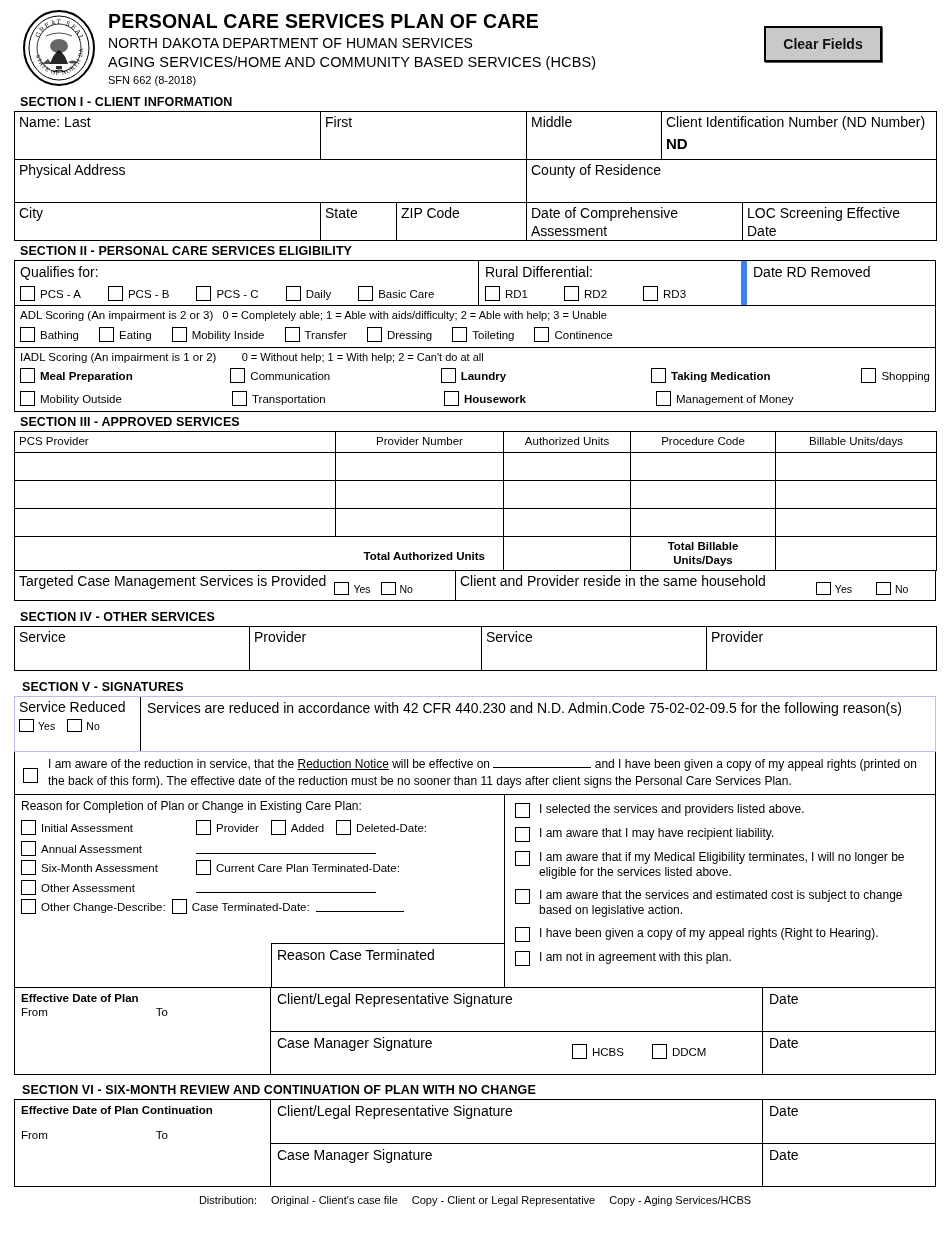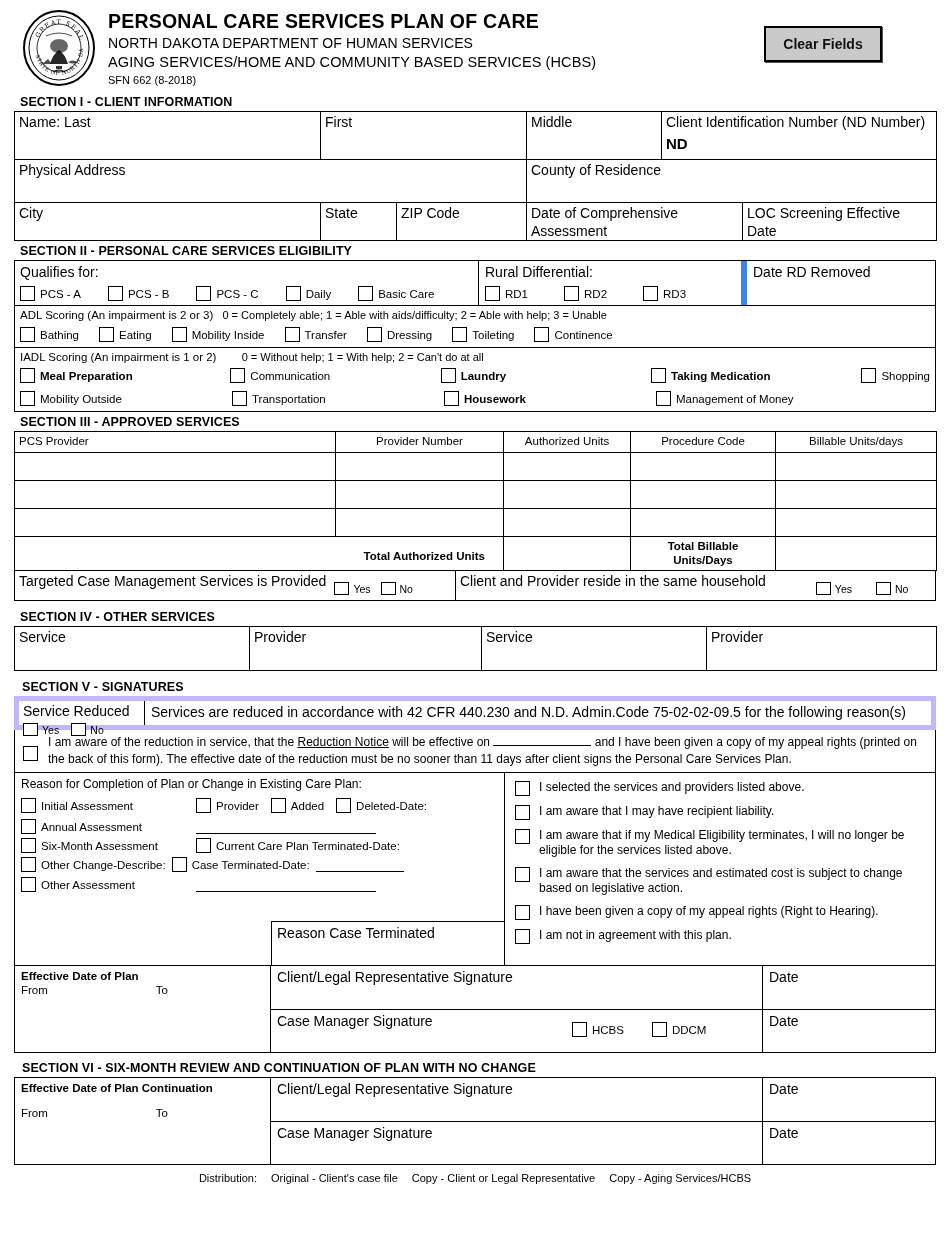--- a/index.html
+++ b/index.html
@@ -71,21 +71,21 @@
   
   .underline-blank { display:inline-block; border-bottom:1.4px solid #000; height:10px; }
   .u { text-decoration:underline; }
   .awarebox { display:flex; border:1px solid #000; border-top:none; padding:4px 6px 5px 6px; }
   .awarebox .cb { margin-top:12px; margin-left:2px; margin-right:10px; }
   .awaretext { line-height:1.38; font-size:12px; }
 
   .reason-wrap { display:flex; border:1px solid #000; border-top:none; }
   .reason-left { flex:0 0 490px; border-right:1px solid #000; position:relative; padding:4px 6px 0 6px; min-height:192px;}
   .reason-right { flex:1 1 auto; padding:7px 8px 0 10px; }
-  .rline { display:flex; align-items:flex-end; margin-top:5px; }
+  .rline { display:flex; align-items:flex-start; margin-top:5px; }
   .rl-col1 { width:175px; display:flex; align-items:center; }
   .blankline { border-bottom:1.4px solid #000; display:inline-block; }
   .att { display:flex; align-items:flex-start; margin-bottom:8px; }
   .att .cb { margin-top:1px; margin-right:9px; }
   .att span { line-height:1.25; font-size:12px; }
   .rct-box { position:absolute; left:256px; right:-1px; bottom:0; top:148px; border:1px solid #000; border-right:none; border-bottom:none; padding:3px 5px; }
 
   
   .sig-wrap { display:flex; border:1px solid #000; border-top:none; }
   .sig-left { flex:0 0 256px; border-right:1px solid #000; padding:4px 6px; }
@@ -411,21 +411,21 @@
       <td><span class="lbl">Service</span></td>
       <td><span class="lbl">Provider</span></td>
       <td><span class="lbl">Service</span></td>
       <td><span class="lbl">Provider</span></td>
     </tr>
   </tbody>
     </table>
 
   <div class="sec-head" style="padding-top:9px;padding-left:8px">SECTION V - SIGNATURES</div>
 
-  <div style="width:922px;display:flex;border:5px solid #c4b5fd;height:34px">
+  <div style="width:922px;display:flex;border:1px solid #c4b5fd;height:56px">
     <div style="flex:0 0 126px;border-right:1px solid #000;padding:2px 4px">
       <span class="lbl">Service Reduced</span>
       <div style="margin-top:4px">
         <span class="cbitem">
             <span class="cb sm"></span>
             <span style="font-size:10.5px">Yes</span>
           </span>
         <span class="cbitem" style="margin-left:9px">
             <span class="cb sm"></span>
             <span style="font-size:10.5px">No</span>
@@ -485,40 +485,40 @@
               <span class="cb"></span>
               <span>Six-Month Assessment</span>
             </span>
           </span>
         <span class="cbitem">
             <span class="cb"></span>
             <span>Current Care Plan Terminated-Date:</span>
           </span>
       </div>
 
-      <div class="rline" style="margin-top:4px">
-        <span class="cbitem">
-            <span class="cb"></span>
-            <span>Other Change-Describe:</span>
-          </span>
-        <span class="cbitem" style="margin-left:6px">
-            <span class="cb"></span>
-            <span>Case Terminated-Date:</span>
-          </span>
-        <span class="blankline" style="width:88px;margin-left:6px;margin-top:12px"></span>
-      </div>
-
       <div class="rline" style="margin-top:5px">
         <span class="rl-col1">
             <span class="cbitem">
               <span class="cb"></span>
               <span>Other Assessment</span>
             </span>
           </span>
         <span class="blankline" style="width:180px;margin-top:12px"></span>
+      </div>
+
+      <div class="rline" style="margin-top:4px">
+        <span class="cbitem">
+            <span class="cb"></span>
+            <span>Other Change-Describe:</span>
+          </span>
+        <span class="cbitem" style="margin-left:6px">
+            <span class="cb"></span>
+            <span>Case Terminated-Date:</span>
+          </span>
+        <span class="blankline" style="width:88px;margin-left:6px;margin-top:12px"></span>
       </div>
 
       <div class="rct-box">
         <span class="lbl">Reason Case Terminated</span>
       </div>
     </div>
 
     <div class="reason-right">
       <div class="att">
           <span class="cb"></span>

